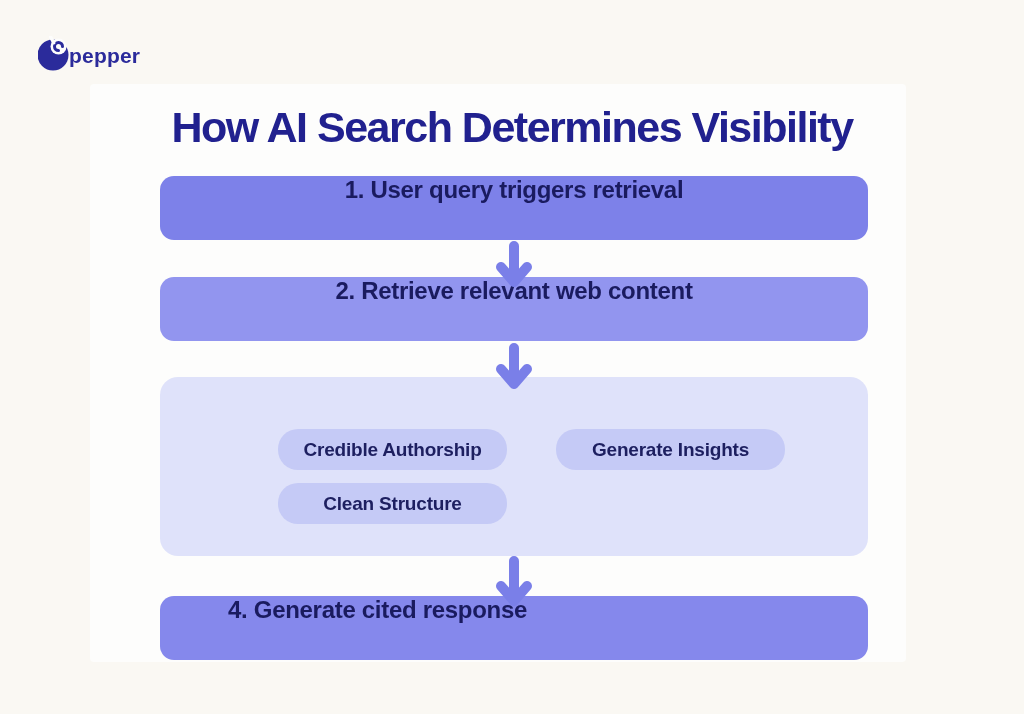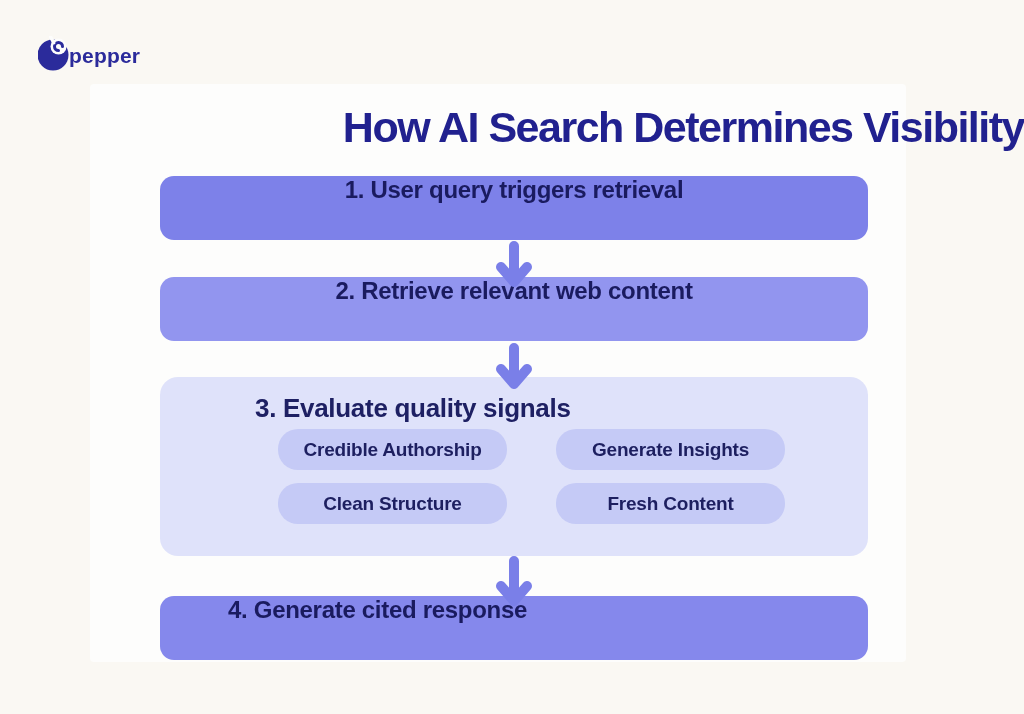--- a/index.html
+++ b/index.html
@@ -15,21 +15,21 @@
   }
   
   .logo{
     position:absolute;left:38px;top:36px;display:flex;align-items:center;
   }
   .logo-text{
     font-size:21px;font-weight:bold;color:#2b2b9b;letter-spacing:0.2px;
   }
   
   .title{
-    position:absolute;left:0;top:103px;width:1024px;text-align:right;
+    position:absolute;left:0;top:103px;width:1024px;text-align:center;
     font-size:43px;font-weight:bold;color:#21218f;letter-spacing:-1.5px;
   }
   
   .flow{position:absolute;left:160px;top:0;width:708px;}
   .step-box{
     position:absolute;left:0;width:708px;height:64px;border-radius:14px;
     display:flex;justify-content:center;
     font-size:24px;font-weight:bold;color:#1a1b5f;letter-spacing:-0.3px;
   }
   .step-1{top:176px;background:#7d81e9;}
@@ -95,33 +95,29 @@
     <span>2. Retrieve relevant web content</span>
   </div>
 
   <div class="arrow arrow-2">
     <svg viewBox="0 0 38 48">
         <path d="M19 5 V38 M6 26 L19 41 L32 26" stroke="#7a7fe8" stroke-width="10" fill="none" stroke-linecap="round" stroke-linejoin="round"></path>
       </svg>
   </div>
 
   <div class="step-3">
-    <div class="step-3-label">3. Evaluate quality signals</div>
     <div class="signal-grid">
       <div class="signal-box">
         <span>Credible Authorship</span>
       </div>
       <div class="signal-box">
         <span>Generate Insights</span>
       </div>
       <div class="signal-box">
         <span>Clean Structure</span>
-      </div>
-      <div class="signal-box">
-        <span>Fresh Content</span>
       </div>
     </div>
   </div>
 
   <div class="arrow arrow-3">
     <svg viewBox="0 0 38 52">
         <path d="M19 5 V42 M6 30 L19 45 L32 30" stroke="#7a7fe8" stroke-width="10" fill="none" stroke-linecap="round" stroke-linejoin="round"></path>
       </svg>
   </div>
 

